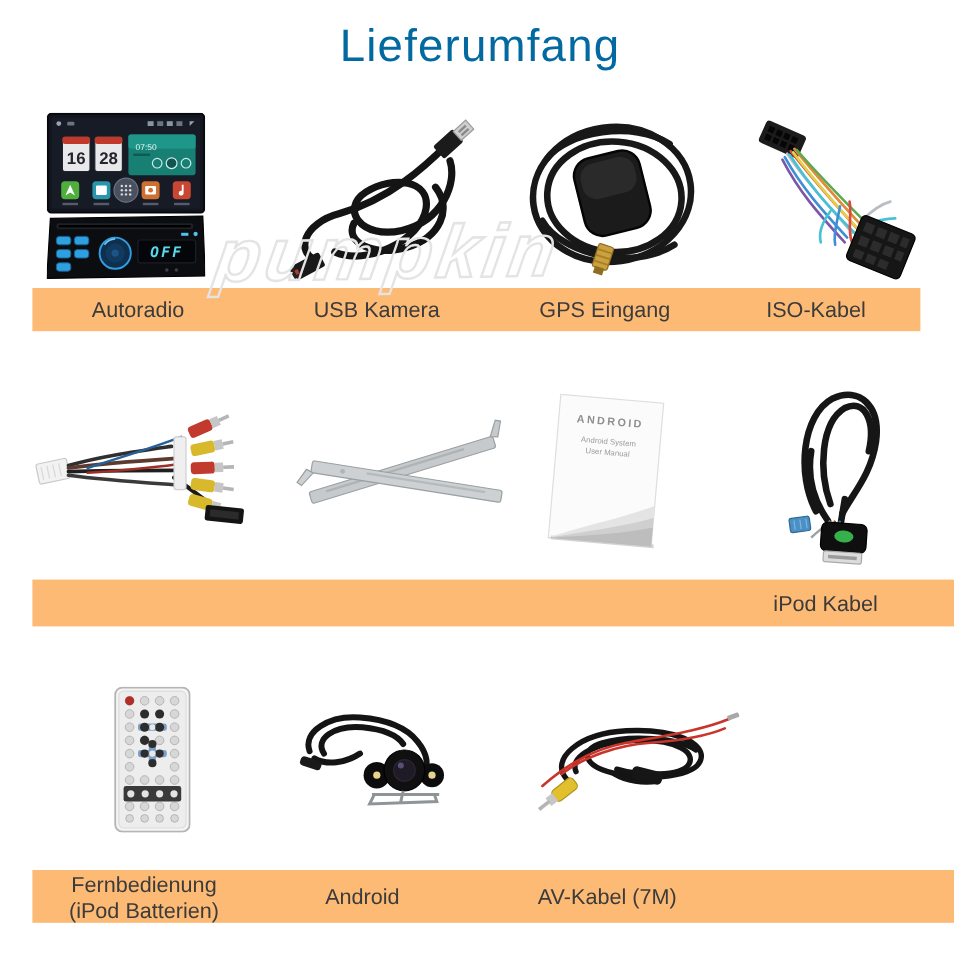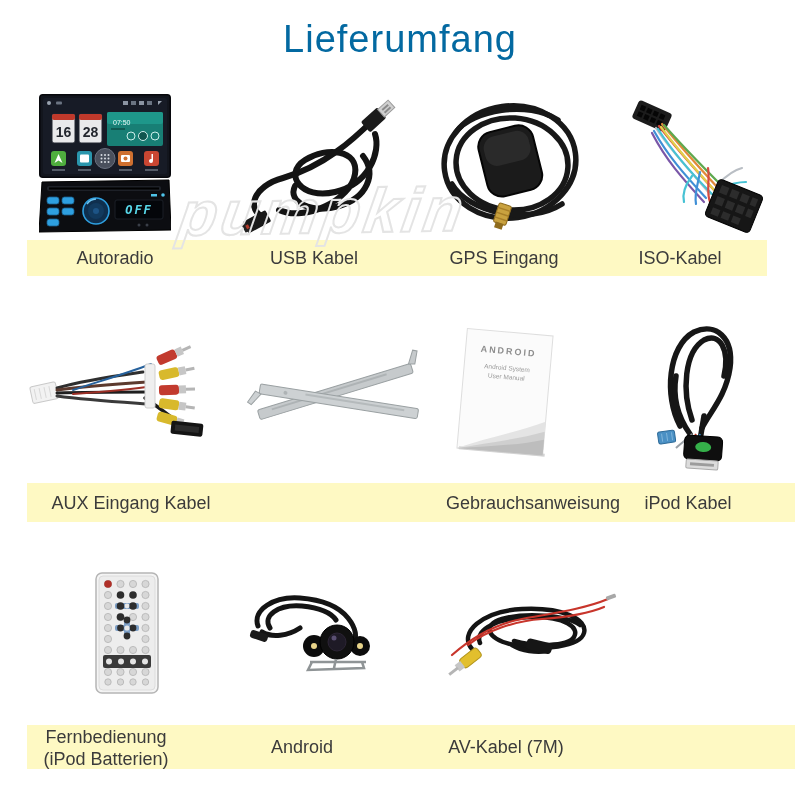--- a/index.html
+++ b/index.html
@@ -12,21 +12,21 @@
     font-size:38px;font-weight:300;letter-spacing:1px;color:#0369a1;
   }
   .watermark{
     position:absolute;left:180px;top:176px;
     font-size:62px;font-style:italic;font-weight:bold;letter-spacing:4px;
     color:transparent;-webkit-text-stroke:2px #e4e4e4;
     transform:rotate(-1deg) skewX(-10deg);
     pointer-events:none;white-space:nowrap;
   }
   .label-bar{
-    position:absolute;background:#fef9c3;text-decoration:underline;
+    position:absolute;background:#fdba74;text-decoration:underline;
   }
   .bar-row1{left:27px;top:240px;width:740px;height:36px;}
   .bar-row2{left:27px;top:483px;width:768px;height:39px;}
   .bar-row3{left:27px;top:725px;width:768px;height:44px;}
   .item-label{
     position:absolute;transform:translateX(-50%);
     font-size:18px;color:#3b3b3b;white-space:nowrap;
     top:50%;margin-top:-11px;line-height:22px;
   }
   .item-label.two-line{margin-top:-21px;text-align:center;}
@@ -221,21 +221,21 @@
       <rect x="93" y="117" width="8" height="7"></rect>
           <rect x="104" y="117" width="8" height="7"></rect>
           <rect x="115" y="117" width="8" height="7"></rect>
     </g>
   </g>
 </svg>
 </div>
 
 <div class="label-bar bar-row1">
   <span class="item-label" style="left:88px">Autoradio</span>
-  <span class="item-label" style="left:287px">USB Kabel</span>
+  <span class="item-label" style="left:287px">USB Kamera</span>
   <span class="item-label" style="left:477px">GPS Eingang</span>
   <span class="item-label" style="left:653px">ISO-Kabel</span>
 </div>
 
 <div class="watermark">pumpkin</div>
 
 <div class="fig" style="left:25px;top:332px;width:200px;height:110px;">
 <svg width="200" height="110" viewBox="0 0 200 110">
   <g transform="rotate(-12 20 60)">
     <rect x="6" y="52" width="26" height="17" rx="2" fill="#f2f2f2" stroke="#c9c9c9"></rect>
@@ -341,22 +341,20 @@
   <g transform="rotate(4 56 134)">
     <rect x="38" y="120" width="38" height="24" rx="5" fill="#0f0f0f" stroke="#000000"></rect>
     <ellipse cx="57" cy="131" rx="8" ry="5" fill="#35b04a"></ellipse>
     <rect x="41" y="144" width="32" height="9" rx="1.5" fill="#dcdcdc" stroke="#aaaaaa"></rect>
     <rect x="45" y="147" width="24" height="3" fill="#9c9c9c"></rect>
   </g>
 </svg>
 </div>
 
 <div class="label-bar bar-row2">
-  <span class="item-label" style="left:104px">AUX Eingang Kabel</span>
-  <span class="item-label" style="left:506px">Gebrauchsanweisung</span>
   <span class="item-label" style="left:661px">iPod Kabel</span>
 </div>
 
 <div class="fig" style="left:95px;top:572px;width:64px;height:122px;">
 <svg width="64" height="122" viewBox="0 0 64 122">
   <rect x="1" y="1" width="62" height="120" rx="6" fill="#f4f4f4" stroke="#b5b5b5" stroke-width="1.5"></rect>
   <rect x="4" y="4" width="56" height="114" rx="4" fill="#ededed" stroke="#dcdcdc"></rect>
   <g>
     <g fill="#d7d7d7" stroke="#b3b3b3" stroke-width="0.8">
       <circle cx="13" cy="12" r="3.6"></circle>
@@ -455,16 +453,16 @@
   </g>
   <g transform="rotate(-38 32 74)">
     <rect x="22" y="68" width="22" height="11" rx="3.5" fill="#e2bf2d" stroke="#b2951d"></rect>
     <rect x="16" y="69.5" width="7" height="8" fill="#c6c6c6"></rect>
     <rect x="6" y="72" width="11" height="3" fill="#b5b5b5"></rect>
   </g>
 </svg>
 </div>
 
 <div class="label-bar bar-row3">
-  <span class="item-label two-line" style="left:79px"><span>Fernbedienung</span><br><span>(iPod Batterien)</span></span>
+  <span class="item-label two-line" style="left:93px"><span>Fernbedienung</span><br><span>(iPod Batterien)</span></span>
   <span class="item-label" style="left:275px">Android</span>
   <span class="item-label" style="left:479px">AV-Kabel (7M)</span>
 </div>
 
 </body></html>

